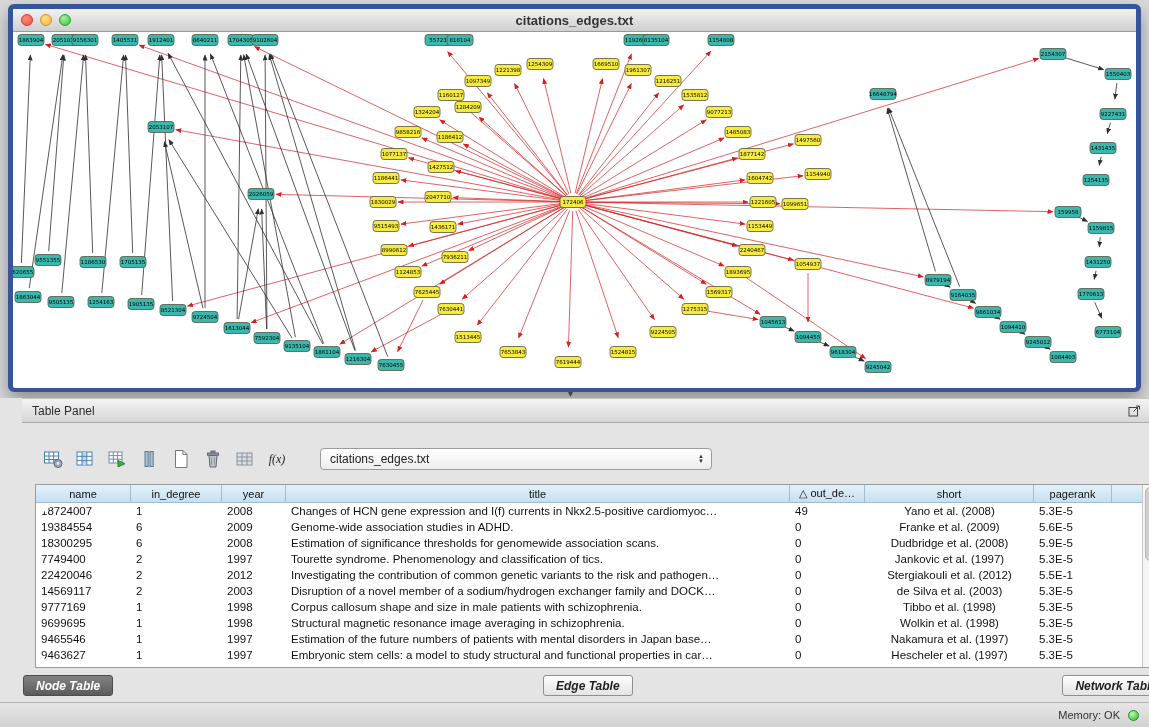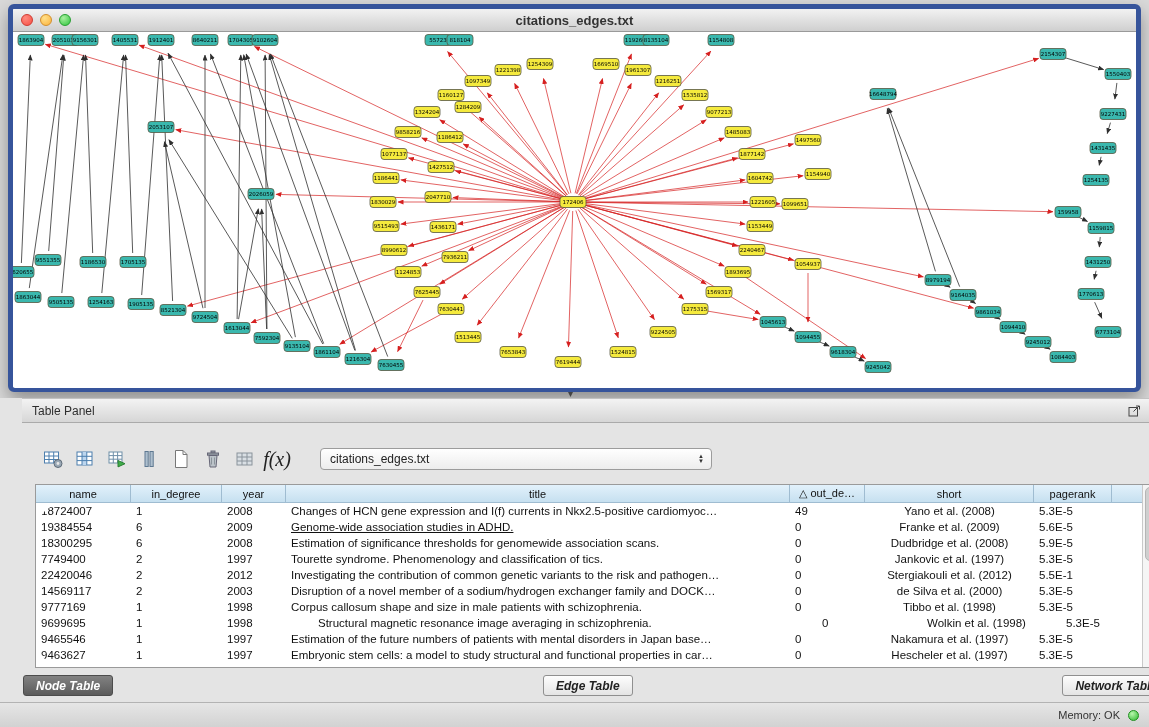--- a/index.html
+++ b/index.html
@@ -25,21 +25,21 @@
   .table-panel{position:absolute;left:0;top:398px;width:1149px;height:304px;background:#e4e4e4;padding-left:22px;}
   .panel-header{height:25px;background:linear-gradient(#f3f3f3,#d6d6d6);border-top:1px solid #c2c2c2;
     border-bottom:1px solid #aaa;display:flex;align-items:center;padding:0 10px;box-sizing:border-box;}
   .panel-title{font-size:12px;color:#2e2e2e;}
   .panel-header .spacer{flex:1;}
   .ph-icon{margin-left:10px;cursor:default;display:flex;align-items:center;}
   .close-x{font-size:17px;font-weight:bold;color:#222;line-height:13px;}
 
   .toolbar{display:flex;align-items:center;margin:24px 0 0 20px;height:24px;}
   .tb-icon{width:22px;height:20px;margin-right:10px;display:flex;align-items:center;justify-content:center;}
-  .fx{font-family:"Liberation Serif",serif;font-style:italic;font-size:20px;color:#222;}
+  .fx{font-family:"Liberation Serif",serif;font-style:italic;font-size:12px;color:#222;}
   .combo{margin-left:22px;width:392px;height:22px;background:linear-gradient(#fff,#ededed);
     border:1px solid #9c9c9c;border-radius:4px;display:flex;align-items:center;box-sizing:border-box;}
   .combo-text{flex:1;font-size:12px;color:#222;padding-left:9px;white-space:nowrap;overflow:hidden;}
   .combo-arrows{display:flex;flex-direction:column;align-items:center;margin-right:7px;}
   .combo-arrows span{font-size:6px;line-height:5px;color:#333;}
 
   .table-wrap{position:relative;margin:13px 13px 0 13px;width:1123px;height:184px;
     border:1px solid #9a9a9a;background:#fff;box-sizing:border-box;overflow:hidden;}
   .thead{display:flex;height:18px;border-radius:9px;}
   .th{box-sizing:border-box;height:18px;border-right:1px solid #9fbcd1;border-bottom:1px solid #9fbcd1;
@@ -672,21 +672,21 @@
             <div class="td" style="width: 64px; justify-content: flex-start;">2008</div>
             <div class="td" style="width: 504px; justify-content: flex-start;">Changes of HCN gene expression and I(f) currents in Nkx2.5-positive cardiomyoc…</div>
             <div class="td" style="width: 75px; justify-content: flex-start;">49</div>
             <div class="td" style="width: 169px; justify-content: center;">Yano et al. (2008)</div>
             <div class="td" style="width: 78px; justify-content: flex-start;">5.3E-5</div>
           </div>
           <div class="tr">
             <div class="td" style="width: 95px; justify-content: flex-start;">19384554</div>
             <div class="td" style="width: 91px; justify-content: flex-start;">6</div>
             <div class="td" style="width: 64px; justify-content: flex-start;">2009</div>
-            <div class="td" style="width: 504px; justify-content: flex-start; text-decoration: underline;">Genome-wide association studies in ADHD.</div>
+            <div class="td" style="width: 504px; justify-content: flex-start;">Genome-wide association studies in ADHD.</div>
             <div class="td" style="width: 75px; justify-content: flex-start;">0</div>
             <div class="td" style="width: 169px; justify-content: center;">Franke et al. (2009)</div>
             <div class="td" style="width: 78px; justify-content: flex-start;">5.6E-5</div>
           </div>
           <div class="tr">
             <div class="td" style="width: 95px; justify-content: flex-start;">18300295</div>
             <div class="td" style="width: 91px; justify-content: flex-start;">6</div>
             <div class="td" style="width: 64px; justify-content: flex-start;">2008</div>
             <div class="td" style="width: 504px; justify-content: flex-start;">Estimation of significance thresholds for genomewide association scans.</div>
             <div class="td" style="width: 75px; justify-content: flex-start;">0</div>
@@ -710,37 +710,37 @@
             <div class="td" style="width: 75px; justify-content: flex-start;">0</div>
             <div class="td" style="width: 169px; justify-content: center;">Stergiakouli et al. (2012)</div>
             <div class="td" style="width: 78px; justify-content: flex-start;">5.5E-1</div>
           </div>
           <div class="tr">
             <div class="td" style="width: 95px; justify-content: flex-start;">14569117</div>
             <div class="td" style="width: 91px; justify-content: flex-start;">2</div>
             <div class="td" style="width: 64px; justify-content: flex-start;">2003</div>
             <div class="td" style="width: 504px; justify-content: flex-start;">Disruption of a novel member of a sodium/hydrogen exchanger family and DOCK…</div>
             <div class="td" style="width: 75px; justify-content: flex-start;">0</div>
-            <div class="td" style="width: 169px; justify-content: center;">de Silva et al. (2000)</div>
+            <div class="td" style="width: 169px; justify-content: center;">de Silva et al. (2003)</div>
             <div class="td" style="width: 78px; justify-content: flex-start;">5.3E-5</div>
           </div>
           <div class="tr">
             <div class="td" style="width: 95px; justify-content: flex-start;">9777169</div>
             <div class="td" style="width: 91px; justify-content: flex-start;">1</div>
             <div class="td" style="width: 64px; justify-content: flex-start;">1998</div>
             <div class="td" style="width: 504px; justify-content: flex-start;">Corpus callosum shape and size in male patients with schizophrenia.</div>
             <div class="td" style="width: 75px; justify-content: flex-start;">0</div>
             <div class="td" style="width: 169px; justify-content: center;">Tibbo et al. (1998)</div>
             <div class="td" style="width: 78px; justify-content: flex-start;">5.3E-5</div>
           </div>
           <div class="tr">
             <div class="td" style="width: 95px; justify-content: flex-start;">9699695</div>
             <div class="td" style="width: 91px; justify-content: flex-start;">1</div>
             <div class="td" style="width: 64px; justify-content: flex-start;">1998</div>
-            <div class="td" style="width: 504px; justify-content: flex-start; margin-left: 27px;">Structural magnetic resonance image averaging in schizophrenia.</div>
+            <div class="td" style="width: 504px; justify-content: flex-start;">Structural magnetic resonance image averaging in schizophrenia.</div>
             <div class="td" style="width: 75px; justify-content: flex-start;">0</div>
             <div class="td" style="width: 169px; justify-content: center;">Wolkin et al. (1998)</div>
             <div class="td" style="width: 78px; justify-content: flex-start;">5.3E-5</div>
           </div>
           <div class="tr">
             <div class="td" style="width: 95px; justify-content: flex-start;">9465546</div>
             <div class="td" style="width: 91px; justify-content: flex-start;">1</div>
             <div class="td" style="width: 64px; justify-content: flex-start;">1997</div>
             <div class="td" style="width: 504px; justify-content: flex-start;">Estimation of the future numbers of patients with mental disorders in Japan base…</div>
             <div class="td" style="width: 75px; justify-content: flex-start;">0</div>

